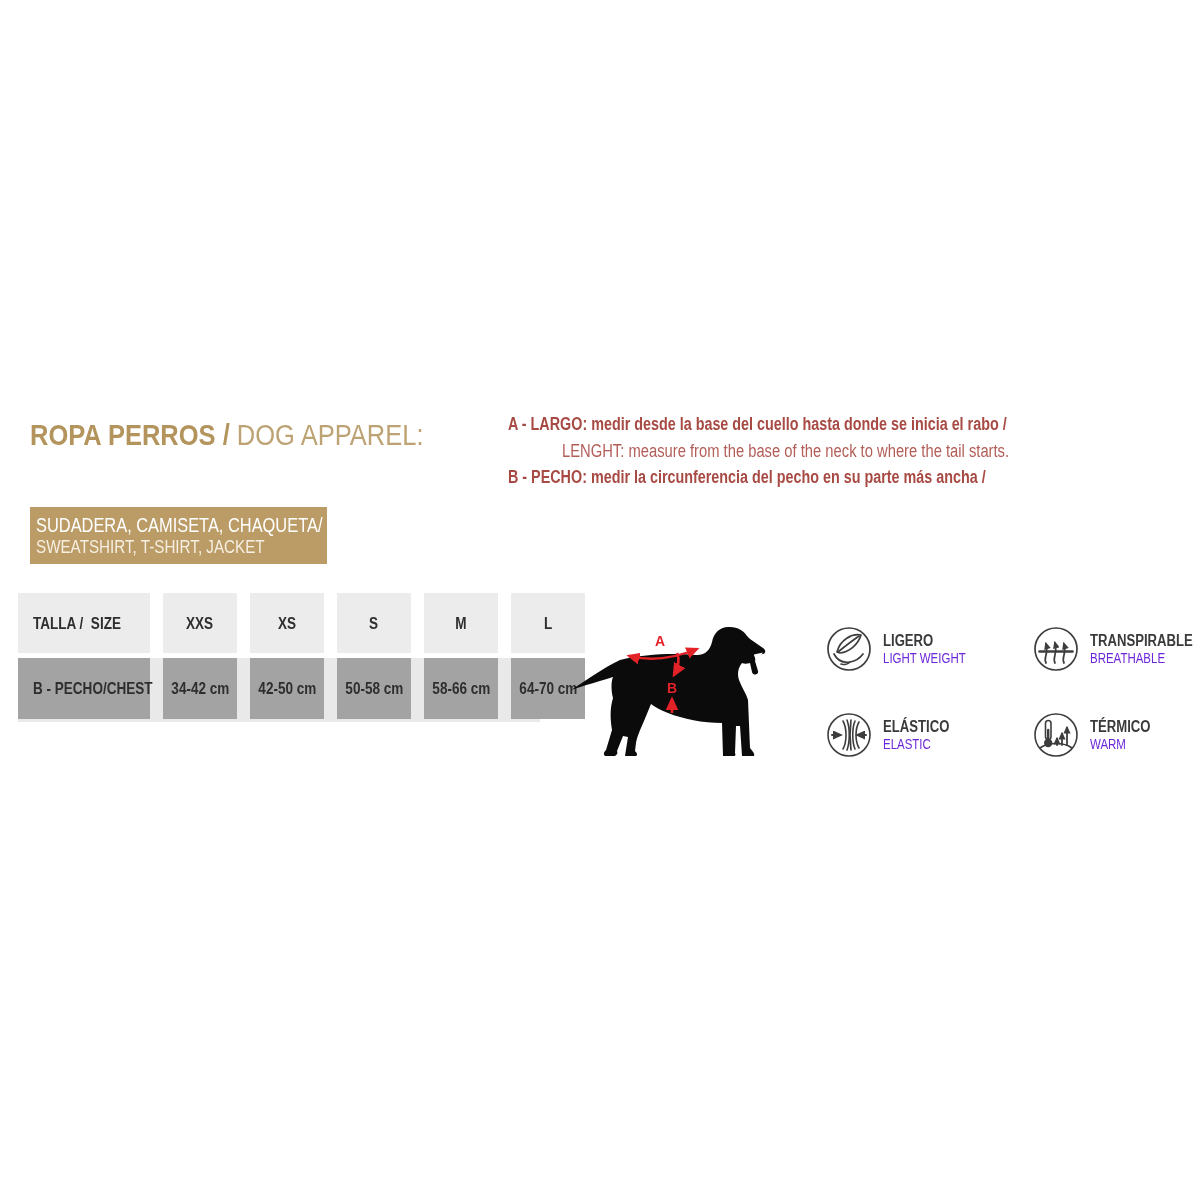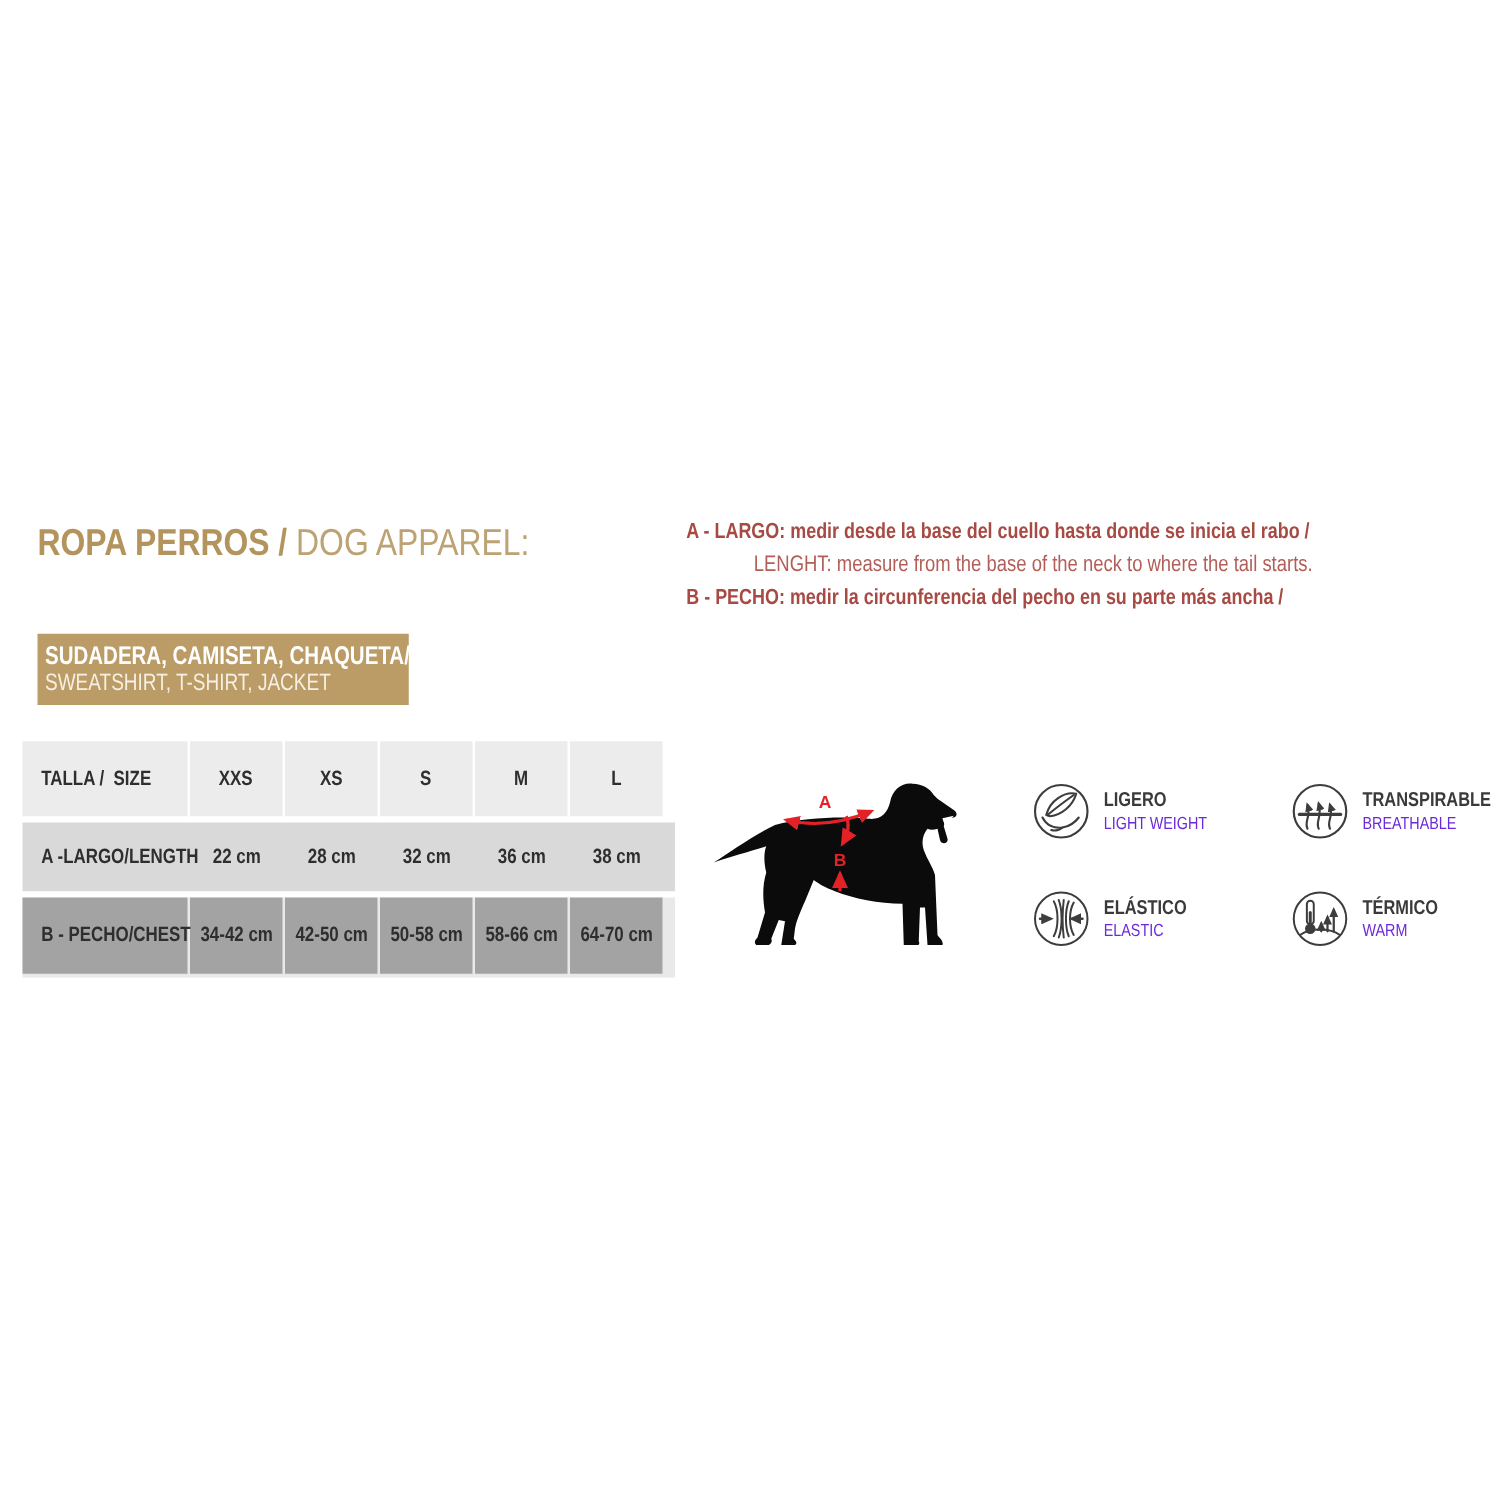--- a/index.html
+++ b/index.html
@@ -10,33 +10,33 @@
   
   .cxl{display:inline-block;transform:scaleX(.82);transform-origin:0 50%;white-space:nowrap;}
   .cxc{display:inline-block;transform:scaleX(.82);transform-origin:50% 50%;white-space:nowrap;}
 
   
   .title{left:30px;top:418px;font-size:30px;letter-spacing:0;}
   .title .t1{font-weight:700;color:#b3945c;}
   .title .t2{font-weight:300;color:#bda273;}
 
   
-  .notes{left:508px;top:411px;width:520px;margin-left:41px;}
+  .notes{left:508px;top:411px;width:520px;}
   .note-bold{font-size:17.5px;font-weight:700;color:#a84a44;line-height:27px;}
   .note-light{font-size:18px;font-weight:400;color:#b35e58;line-height:26px;padding-left:54px;}
 
   
   .banner{left:30px;top:507px;width:297px;height:57px;background:#bb9c66;
           padding:6px 0 0 6px;box-sizing:border-box;}
-  .banner .b1{font-size:20.5px;font-weight:700;color:#ffffff;line-height:23px;}
+  .banner .b1{font-size:20.5px;font-weight:400;color:#ffffff;line-height:23px;}
   .banner .b2{font-size:19px;font-weight:300;color:#f6efe2;line-height:22px;}
 
   
   .sizetable{left:18px;top:593px;width:522px;}
-  .tgrid{display:grid;grid-template-columns:132px 74px 74px 74px 74px 74px;column-gap:2px;}
+  .tgrid{display:grid;grid-template-columns:132px 74px 74px 74px 74px 74px;column-gap:13px;}
   .thead .cell{background:#ececec;height:60px;}
   .cell{display:flex;align-items:center;justify-content:center;
         font-weight:700;font-size:16.5px;color:#2e2e2e;}
   .cell.lab{justify-content:flex-start;padding-left:15px;}
   .rowA{background:#d9d9d9;margin-top:5px;}
   .rowA .cell{background:transparent;height:55px;}
   .rowB{background:#e9e9e9;margin-top:5px;padding-bottom:3px;}
   .rowB .cell{background:#a3a3a3;height:61px;}
 
   
@@ -86,42 +86,20 @@
         </div>
       <div class="cell">
           <span class="cxc">S</span>
         </div>
       <div class="cell">
           <span class="cxc">M</span>
         </div>
       <div class="cell">
           <span class="cxc">L</span>
         </div>
-    </div>
-    <div class="rowA">
-      <div class="tgrid">
-        <div class="cell lab">
-            <span class="cxl">A -LARGO/LENGTH</span>
-          </div>
-        <div class="cell">
-            <span class="cxc">22 cm</span>
-          </div>
-        <div class="cell">
-            <span class="cxc">28 cm</span>
-          </div>
-        <div class="cell">
-            <span class="cxc">32 cm</span>
-          </div>
-        <div class="cell">
-            <span class="cxc">36 cm</span>
-          </div>
-        <div class="cell">
-            <span class="cxc">38 cm</span>
-          </div>
-      </div>
     </div>
     <div class="tgrid rowB">
       <div class="cell lab">
           <span class="cxl">B - PECHO/CHEST</span>
         </div>
       <div class="cell">
           <span class="cxc">34-42 cm</span>
         </div>
       <div class="cell">
           <span class="cxc">42-50 cm</span>

